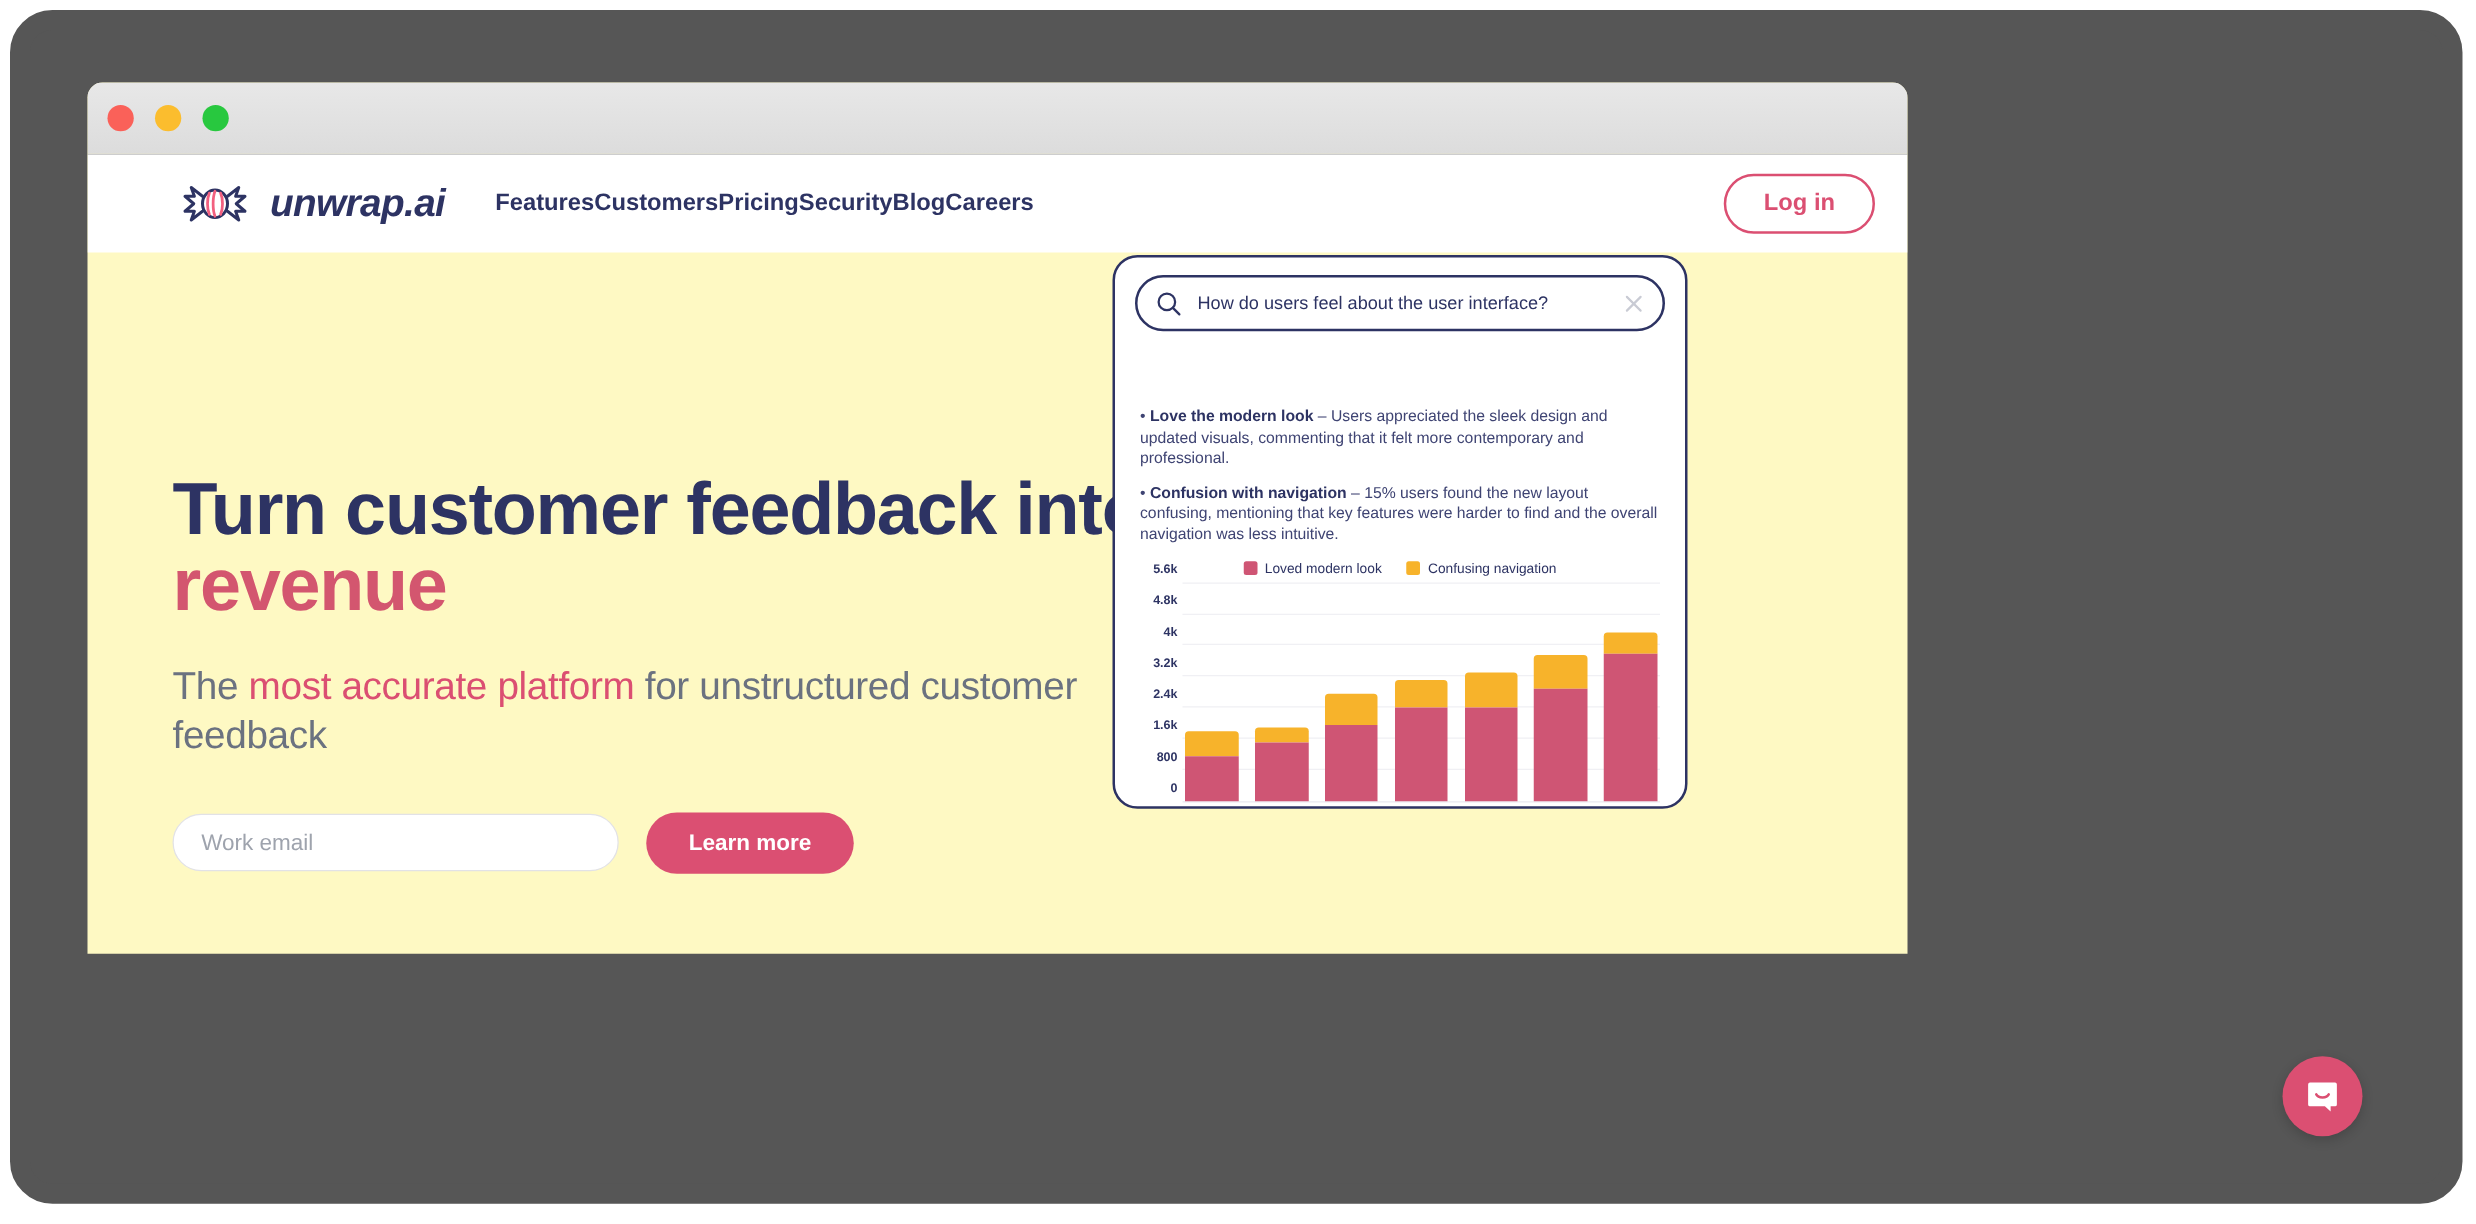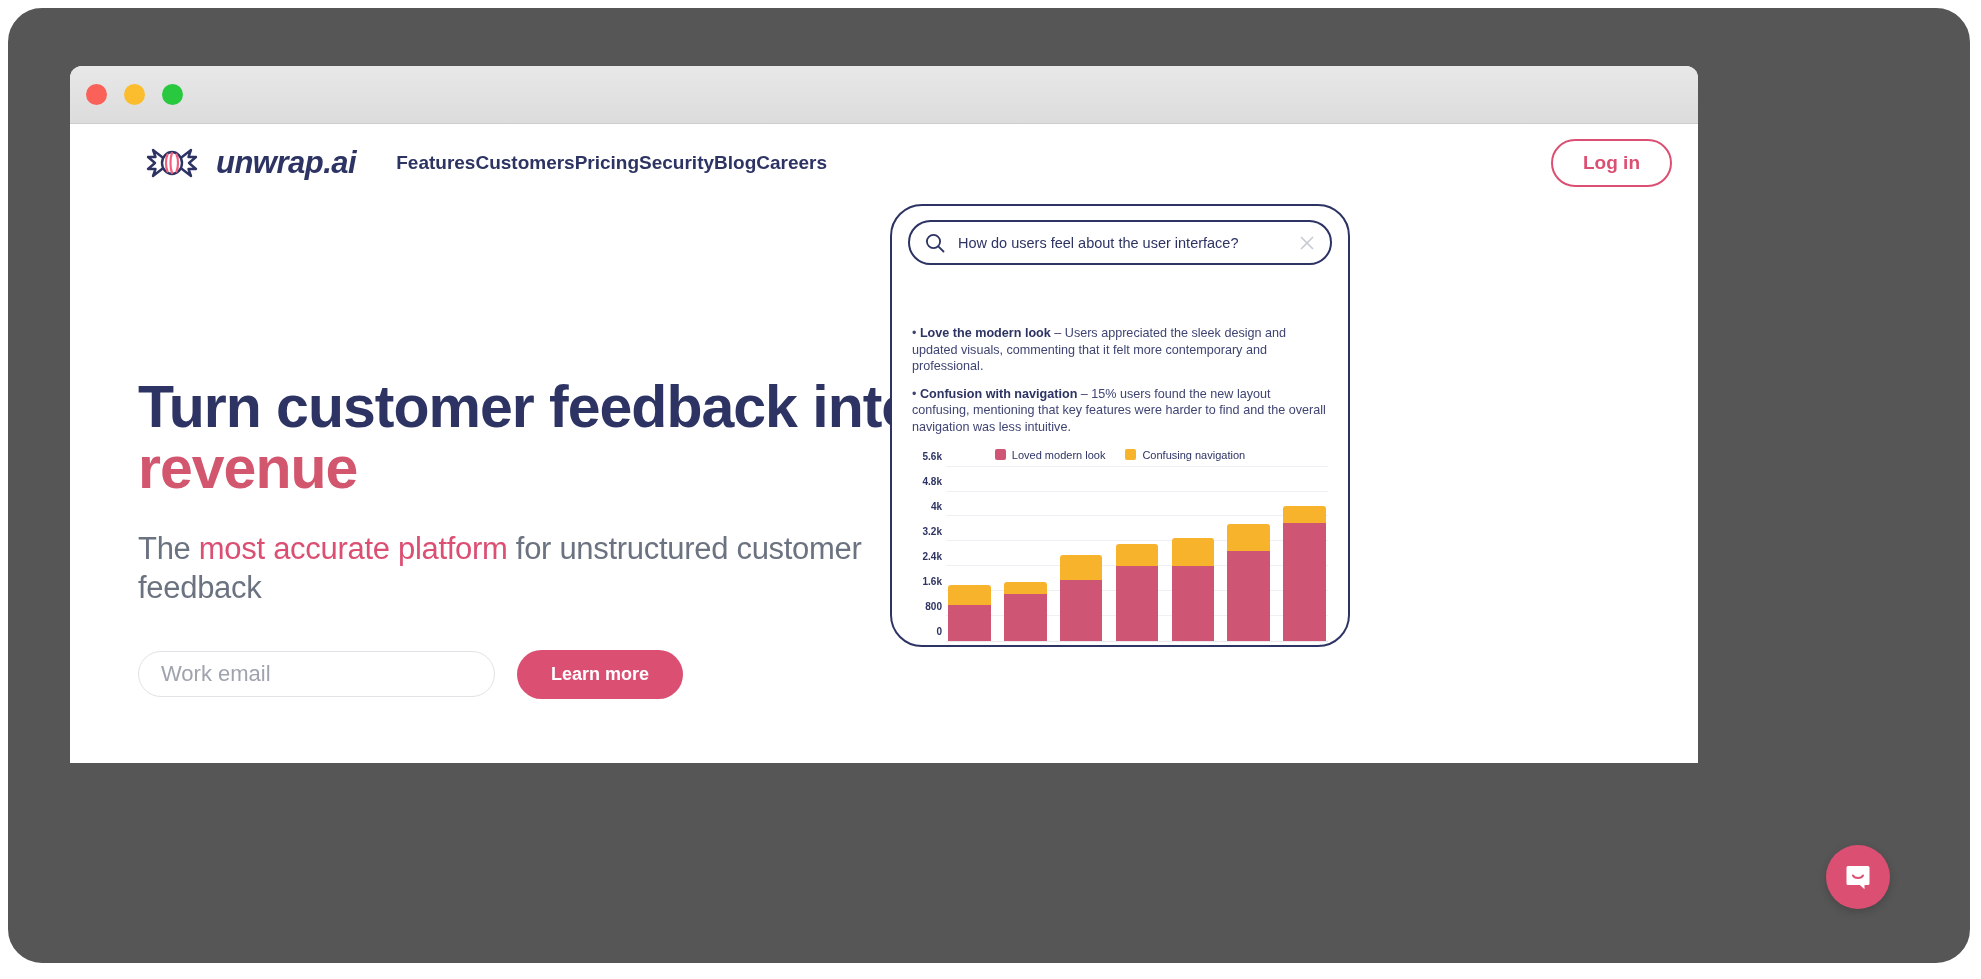--- a/index.html
+++ b/index.html
@@ -20,22 +20,22 @@
     position: absolute;
     left: 8px; top: 8px;
     width: 1962px; height: 955px;
     border: 16px solid #565656;
     border-radius: 34px;
     background: #565656;
   }
   .device-inner {
     position: absolute;
     left: 46px; top: 42px;
-    width: 1628px; height: 697px;
-    background: #ffffff;
+    width: 1456px; height: 697px;
+    background: #fef9c3;
     border-radius: 12px 12px 0 0;
     overflow: hidden;
   }
 
   
   .titlebar {
     position: relative;
     height: 58px;
     background: linear-gradient(#e8e8e8, #dcdcdc);
     border-bottom: 1px solid #cdcdcd;
@@ -120,21 +120,21 @@
     letter-spacing: -0.3px;
   }
   .subhead .accent { color: #db4f72; }
   .hero-form { margin-top: 42px; display: flex; align-items: center; gap: 22px; }
   .email-input {
     width: 357px;
     height: 46px;
     border: 1.5px solid #e2e2e6;
     border-radius: 999px;
     padding: 0 22px;
-    font-size: 22px;
+    font-size: 18px;
     color: #3a3a48;
     font-family: "Liberation Sans", sans-serif;
     outline: none;
     background: #fff;
   }
   .email-input::placeholder { color: #9ea3ad; }
   .btn-learn {
     background: #db4f72;
     color: #fff;
     border: none;
@@ -145,21 +145,21 @@
     cursor: pointer;
     white-space: nowrap;
   }
 
   
   .card {
     position: absolute;
     left: 820px; top: 2px;
     width: 460px; height: 443px;
     border: 2.5px solid #2d3363;
-    border-radius: 32px;
+    border-radius: 20px;
     background: #ffffff;
     padding: 14px 16px 10px 16px;
   }
   .card-search {
     display: flex;
     align-items: center;
     gap: 12px;
     height: 45px;
     border: 2px solid #2d3363;
     border-radius: 999px;

